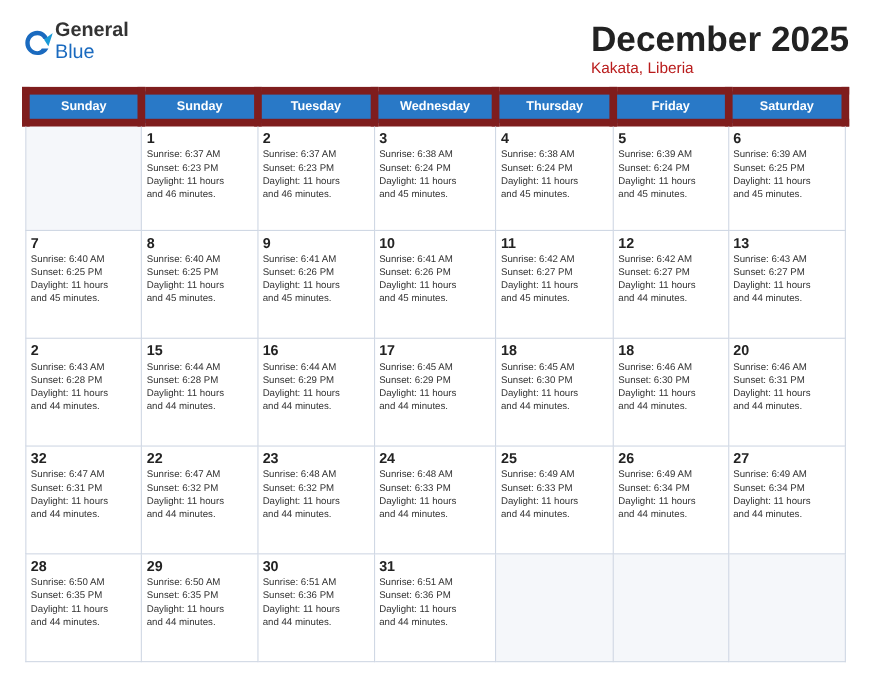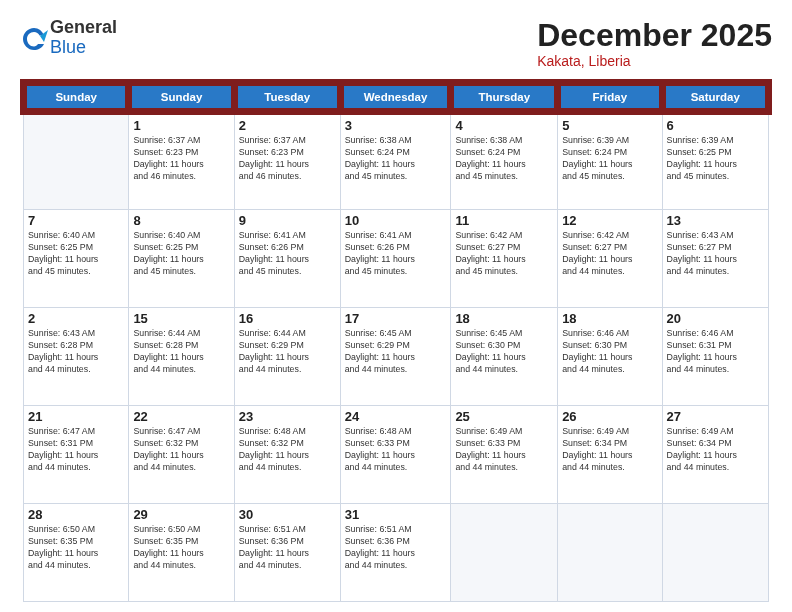--- a/index.html
+++ b/index.html
@@ -277,21 +277,21 @@
           <td>
             <span class="day-number">20</span>
             <div class="cell-info" style="white-space: pre-line;">Sunrise: 6:46 AM
 Sunset: 6:31 PM
 Daylight: 11 hours
 and 44 minutes.</div>
           </td>
         </tr>
         <tr>
           <td>
-            <span class="day-number">21</span>
+            <span class="day-number">32</span>
             <div class="cell-info" style="white-space: pre-line;">Sunrise: 6:47 AM
 Sunset: 6:31 PM
 Daylight: 11 hours
 and 44 minutes.</div>
           </td>
           <td>
             <span class="day-number">22</span>
             <div class="cell-info" style="white-space: pre-line;">Sunrise: 6:47 AM
 Sunset: 6:32 PM
 Daylight: 11 hours

